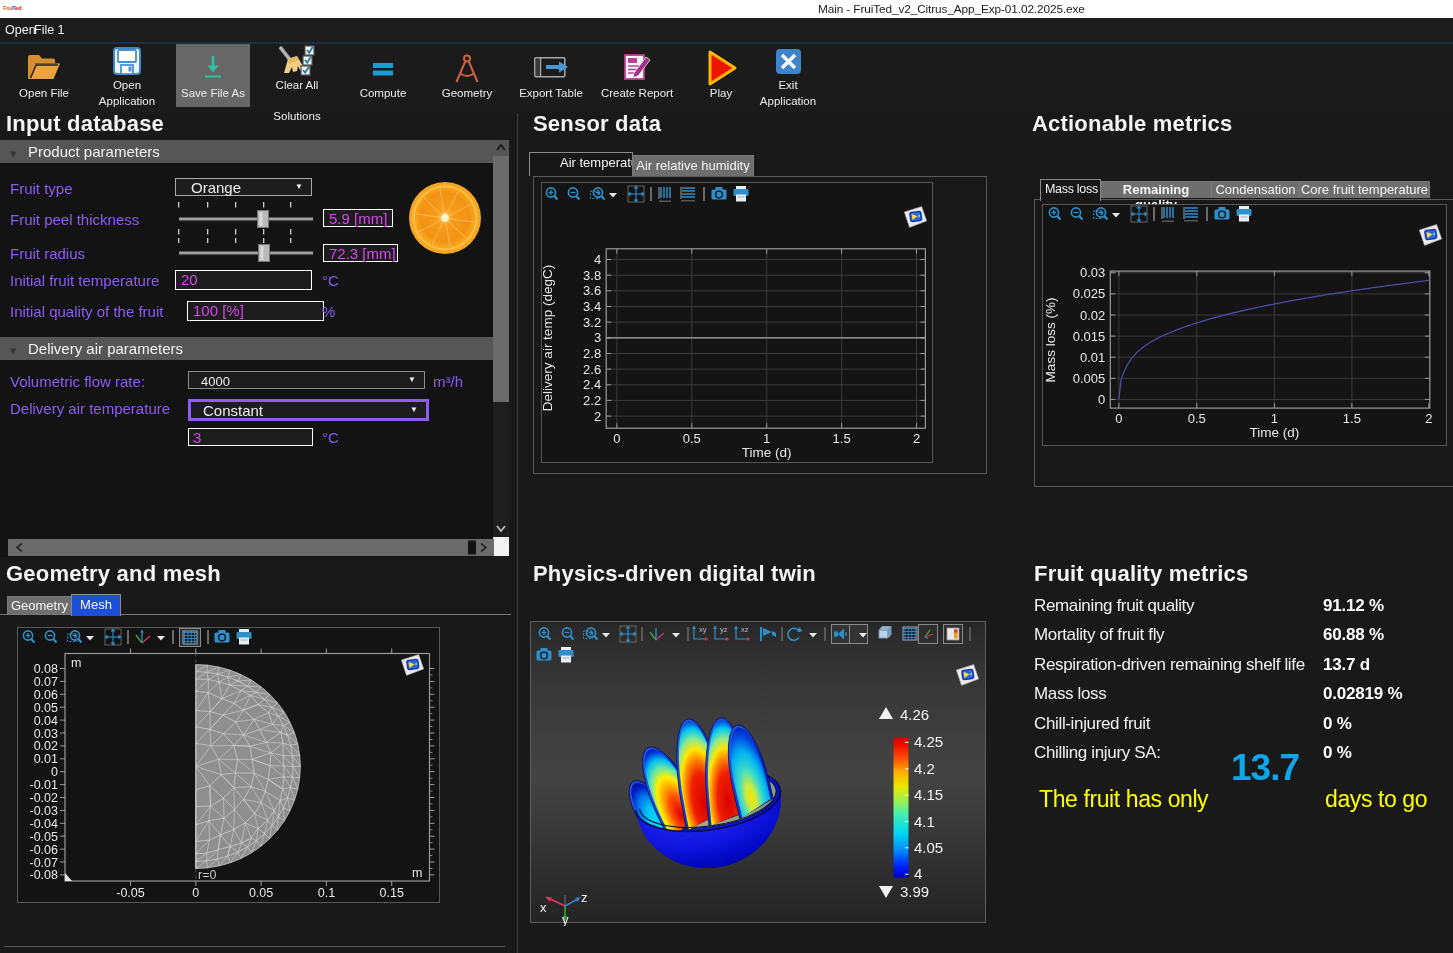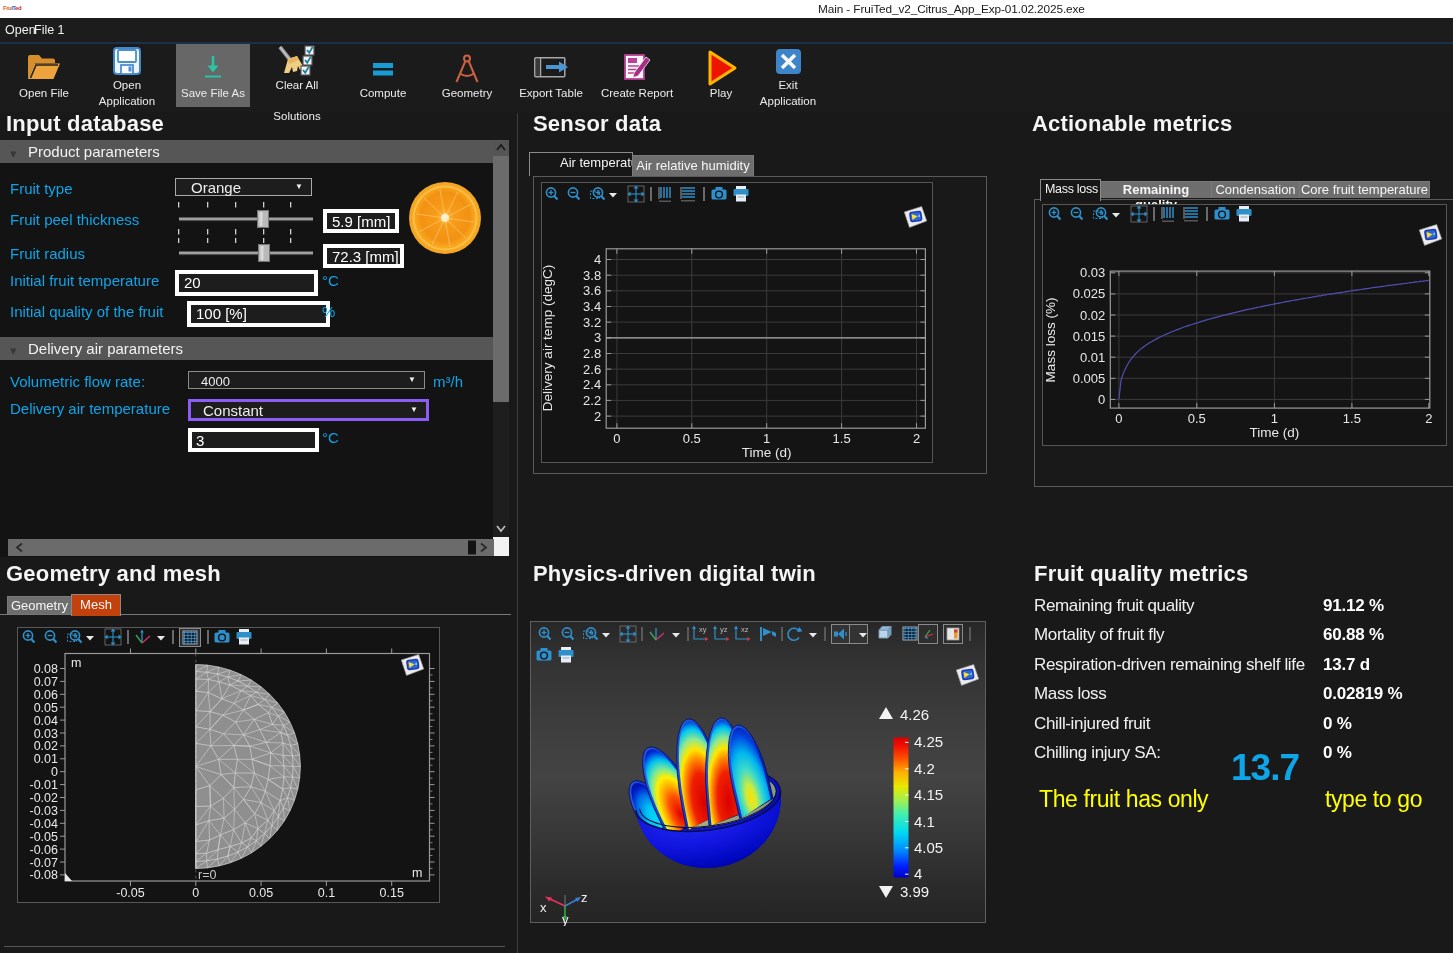--- a/index.html
+++ b/index.html
@@ -1,21 +1,21 @@
 <!DOCTYPE html>
 <html><head>
 <meta charset="utf-8">
 <style>
 html,body{margin:0;padding:0;}
 body{width:1453px;height:953px;background:#191919;font-family:"Liberation Sans",sans-serif;overflow:hidden;position:relative;color:#ededed;}
 .abs{position:absolute;}
 .ttl{font-weight:bold;font-size:22px;color:#f5f5f5;letter-spacing:0.2px;}
-.lbl{font-size:15px;color:#0ea5e9;}
+.lbl{font-size:15px;color:#8b5cf6;}
 .ghdr{background:#565656;color:#f2f2f2;font-size:15px;line-height:23px;}
-.inp{background:#1d1d1d;border:4px solid #ffffff;color:#ffffff;font-size:15px;line-height:18px;}
+.inp{background:#1d1d1d;border:1px solid #ffffff;color:#d946ef;font-size:15px;line-height:18px;}
 .inp span{white-space:nowrap;}
 .tab{font-size:13px;color:#f5f5f5;line-height:20px;text-align:center;}
 .taboff{background:#6e6e6e;border:1px solid #7a7a7a;border-bottom:none;}
 svg text{font-family:"Liberation Sans",sans-serif;}
 </style>
 </head>
 <body>
 
 <div class="abs" style="left:0;top:0;width:1453px;height:18px;background:#ffffff;"></div>
 <div class="abs" style="left:818px;top:2px;width:300px;height:14px;font-size:11.8px;letter-spacing:-0.1px;color:#1a1a1a;">Main - FruiTed_v2_Citrus_App_Exp-01.02.2025.exe</div>
@@ -1157,20 +1157,20 @@
 <div class="abs" style="left:1034px;top:655px;font-size:17px;letter-spacing:-0.35px;color:#f0f0f0;">Respiration-driven remaining shelf life</div>
 <div class="abs" style="left:1323px;top:655px;font-size:17px;letter-spacing:-0.2px;font-weight:bold;color:#fff;">13.7 d</div>
 <div class="abs" style="left:1034px;top:684px;font-size:17px;letter-spacing:-0.35px;color:#f0f0f0;">Mass loss</div>
 <div class="abs" style="left:1323px;top:684px;font-size:17px;letter-spacing:-0.2px;font-weight:bold;color:#fff;">0.02819 %</div>
 <div class="abs" style="left:1034px;top:714px;font-size:17px;letter-spacing:-0.35px;color:#f0f0f0;">Chill-injured fruit</div>
 <div class="abs" style="left:1323px;top:714px;font-size:17px;letter-spacing:-0.2px;font-weight:bold;color:#fff;">0 %</div>
 <div class="abs" style="left:1034px;top:743px;font-size:17px;letter-spacing:-0.35px;color:#f0f0f0;">Chilling injury SA:</div>
 <div class="abs" style="left:1323px;top:743px;font-size:17px;letter-spacing:-0.2px;font-weight:bold;color:#fff;">0 %</div>
 <div class="abs" style="left:1039px;top:786px;font-size:23px;letter-spacing:-0.4px;color:#ffff00;">The fruit has only</div>
 <div class="abs" style="left:1231px;top:747px;font-size:37px;letter-spacing:-1px;font-weight:bold;color:#0ea5e9;">13.7</div>
-<div class="abs" style="left:1325px;top:786px;font-size:23px;letter-spacing:-0.4px;color:#ffff00;">type to go</div>
+<div class="abs" style="left:1325px;top:786px;font-size:23px;letter-spacing:-0.4px;color:#ffff00;">days to go</div>
 
 <div class="abs" style="left:529px;top:152px;width:102px;height:23px;background:#171717;border:1px solid #8a8a8a;border-bottom:none;"></div>
 <div class="abs" style="left:536px;top:155px;width:90px;font-size:13px;color:#f5f5f5;margin-left:24px;">Air temperature</div>
 <div class="abs" style="left:632px;top:155px;width:120px;height:20px;background:#6e6e6e;border:1px solid #7a7a7a;border-bottom:none;font-size:13px;color:#f5f5f5;text-align:center;line-height:19px;">Air relative humidity</div>
 <div class="abs" style="left:1040px;top:179px;width:59px;height:21px;background:#171717;border:1px solid #8a8a8a;border-bottom:none;"></div>
 <div class="abs" style="left:1045px;top:182px;width:56px;font-size:12.5px;letter-spacing:-0.3px;white-space:nowrap;color:#f5f5f5;">Mass loss</div>
-<div class="abs" style="left:71px;top:594px;width:48px;height:21px;background:#c2410c;border:1px solid #8a8a8a;border-bottom:none;text-align:center;font-size:13px;color:#f5f5f5;line-height:20px;">Mesh</div>
+<div class="abs" style="left:71px;top:594px;width:48px;height:21px;background:#1d4ed8;border:1px solid #8a8a8a;border-bottom:none;text-align:center;font-size:13px;color:#f5f5f5;line-height:20px;">Mesh</div>
 
 </body></html>

